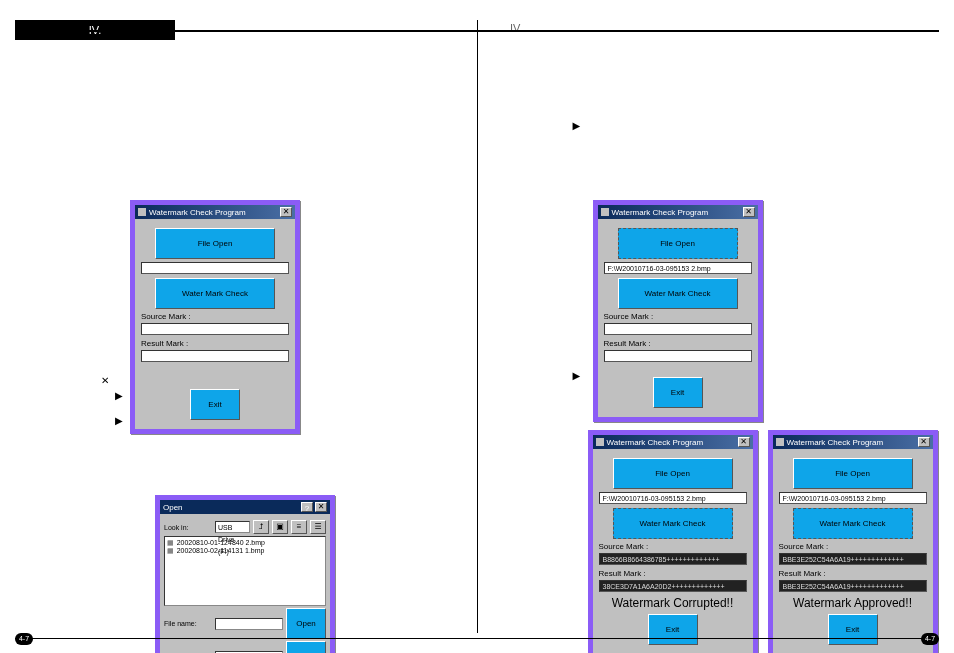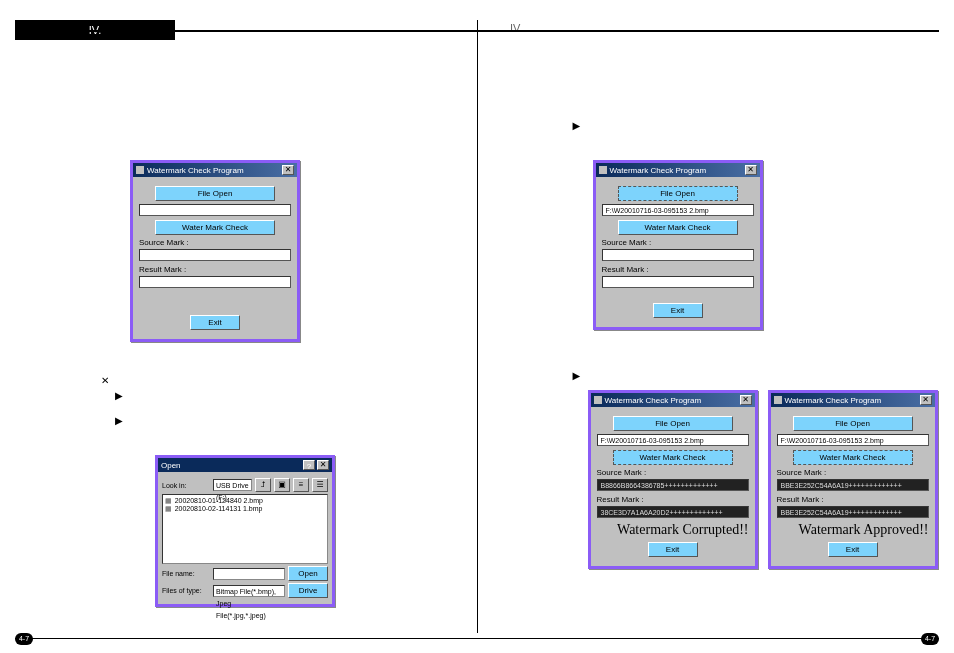--- a/index.html
+++ b/index.html
@@ -76,23 +76,24 @@
     bottom: 14px;
     left: 15px;
     right: 15px;
     height: 1px;
     background: #000;
   }
 
   
   .win {
     position: absolute;
-    border: 3px solid #8b5cf6;
+    border: 5px solid #8b5cf6;
     background: #c0c0c0;
     box-shadow: 1px 1px 0 #888;
+    margin-top: 40px;
   }
   .titlebar {
     display: flex;
     align-items: center;
     background: linear-gradient(90deg, #0a2a5a, #4a6fa5);
     color: #fff;
     height: 14px;
     padding: 0 3px;
     font-size: 8px;
   }
@@ -112,25 +113,25 @@
     font-size: 8px;
     line-height: 8px;
     text-align: center;
     color: #000;
     cursor: pointer;
   }
   .winbody { padding: 6px; }
   .btn {
     display: block;
     margin: 3px auto;
-    background: #7dd3fc;
+    background: #0ea5e9;
     border: 1px solid #fff;
     border-right-color: #555;
     border-bottom-color: #555;
-    padding: 2px 8px;
+    padding: 10px 8px;
     font-size: 8px;
     text-align: center;
     cursor: pointer;
   }
   .btn.wide { width: 120px; }
   .btn.sm { width: 50px; }
   .field {
     display: block;
     width: 100%;
     background: #fff;
@@ -141,21 +142,21 @@
     padding: 0 3px;
     font-size: 7px;
     line-height: 12px;
     color: #000;
     margin-bottom: 4px;
     overflow: hidden;
     white-space: nowrap;
   }
   .field.dark { background: #222; color: #ddd; }
   .lbl { font-size: 8px; margin: 2px 0; }
-  .status { text-align: right; font-size: 14px; margin: 4px 0; font-family: Liberation Serif, serif; }
+  .status { text-align: center; font-size: 12px; margin: 4px 0; }
 
   
   .wmA { left: 115px; top: 140px; width: 170px; }
   .openDlg { left: 140px; top: 435px; width: 180px; }
   .dlgbody { background: #fff; height: 70px; padding: 2px; font-size: 7px; border: 1px inset #888; margin: 2px 0; }
   .dlgrow { display: flex; align-items: center; gap: 3px; margin: 2px 0; }
   .dlgrow .lbl2 { width: 48px; font-size: 7px; }
   .dlgrow .sel { flex: 1; background: #fff; border: 1px inset #888; height: 12px; padding: 0 2px; font-size: 7px; line-height: 12px; }
   .toolbtn {
     width: 16px; height: 14px;

